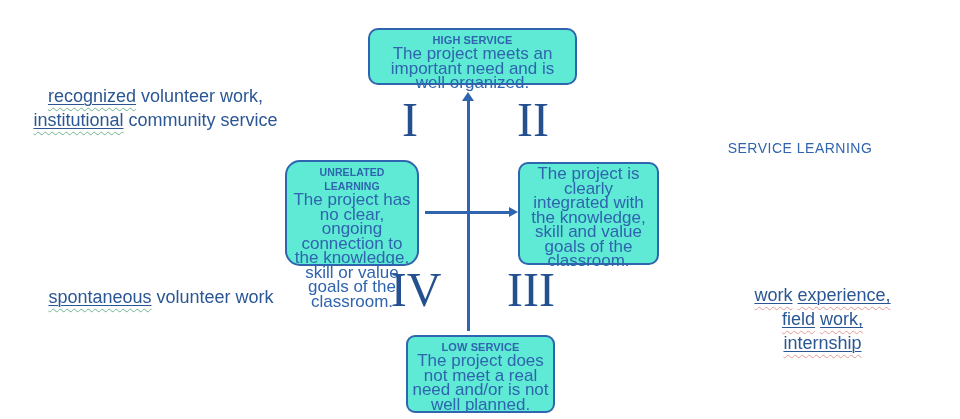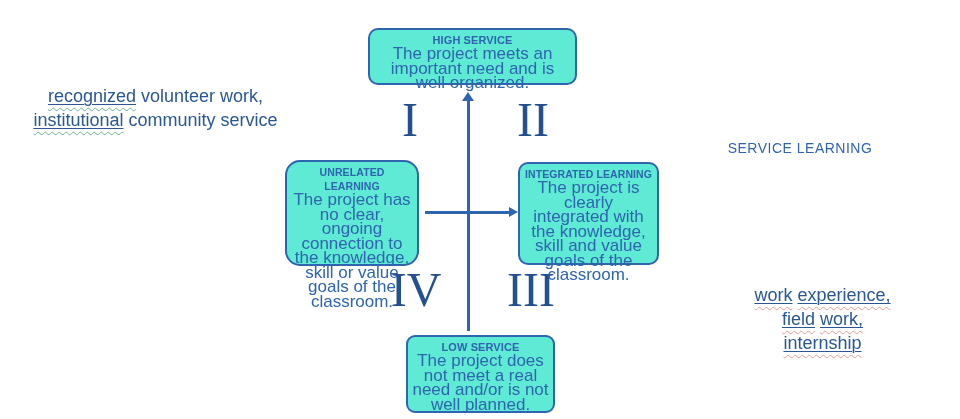--- a/index.html
+++ b/index.html
@@ -76,20 +76,21 @@
 <div class="stage">
 
   <div class="label label-top-left">
       <div class="line"><span class="sq sq-green"><span class="u">recognized</span></span><span> volunteer work,</span></div>
       <div class="line"><span class="sq sq-green"><span class="u">institutional</span></span><span> community service</span></div>
     </div>
 
   <div class="service-learning">SERVICE LEARNING</div>
 
   <div class="label label-bottom-left">
+      <div class="line"><span class="sq sq-green"><span class="u">spontaneous</span></span><span> volunteer work</span></div>
     </div>
 
   <div class="label label-bottom-right">
       <div class="line"><span class="sq sq-red"><span class="u">work</span></span><span> </span><span class="sq sq-red"><span class="u">experience,</span></span></div>
       <div class="line"><span class="sq sq-red"><span class="u">field</span></span><span> </span><span class="sq sq-red"><span class="u">work,</span></span></div>
       <div class="line"><span class="sq sq-red"><span class="u">internship</span></span></div>
     </div>
 
   <div class="vline"></div>
   <div class="arrow-up"></div>
@@ -105,21 +106,20 @@
     <div class="box-title">HIGH SERVICE</div>
     <div class="box-body">The project meets an important need and is well organized.</div>
   </div>
 
   <div class="box box-unrelated">
     <div class="box-title">UNRELATED LEARNING</div>
     <div class="box-body">The project has no clear, ongoing connection to the knowledge, skill or value goals of the classroom.</div>
   </div>
 
   <div class="box box-integrated">
-    <div class="box-title">INTEGRATED LEARNING</div>
     <div class="box-body">The project is clearly integrated with the knowledge, skill and value goals of the classroom.</div>
   </div>
 
   <div class="box box-low">
     <div class="box-title">LOW SERVICE</div>
     <div class="box-body">The project does not meet a real need and/or is not well planned.</div>
   </div>
 
 </div>
 

